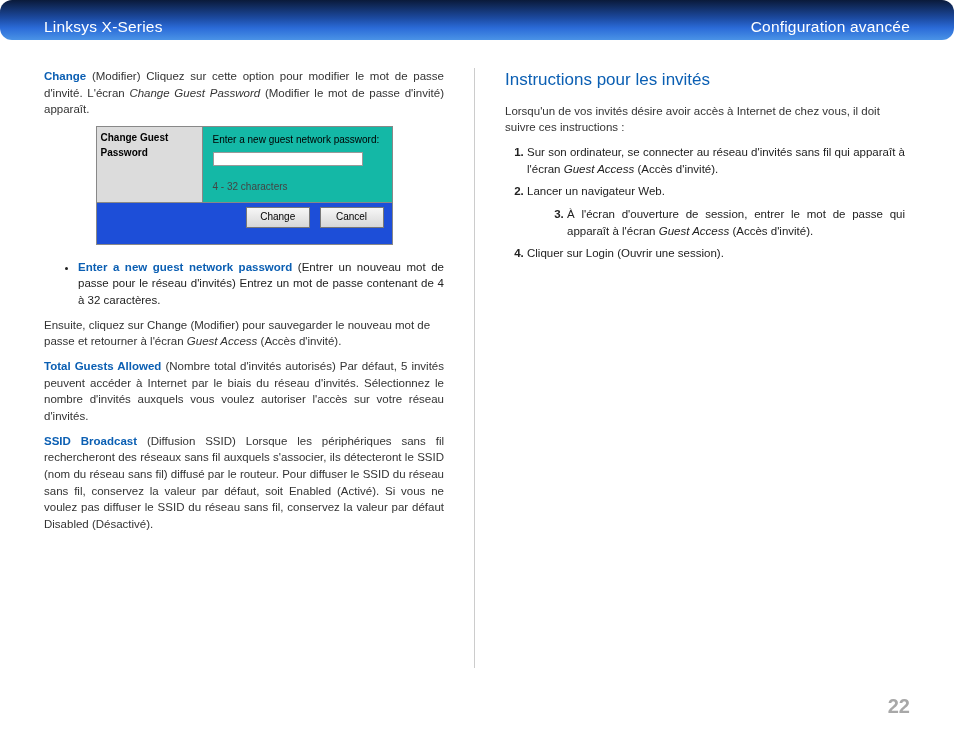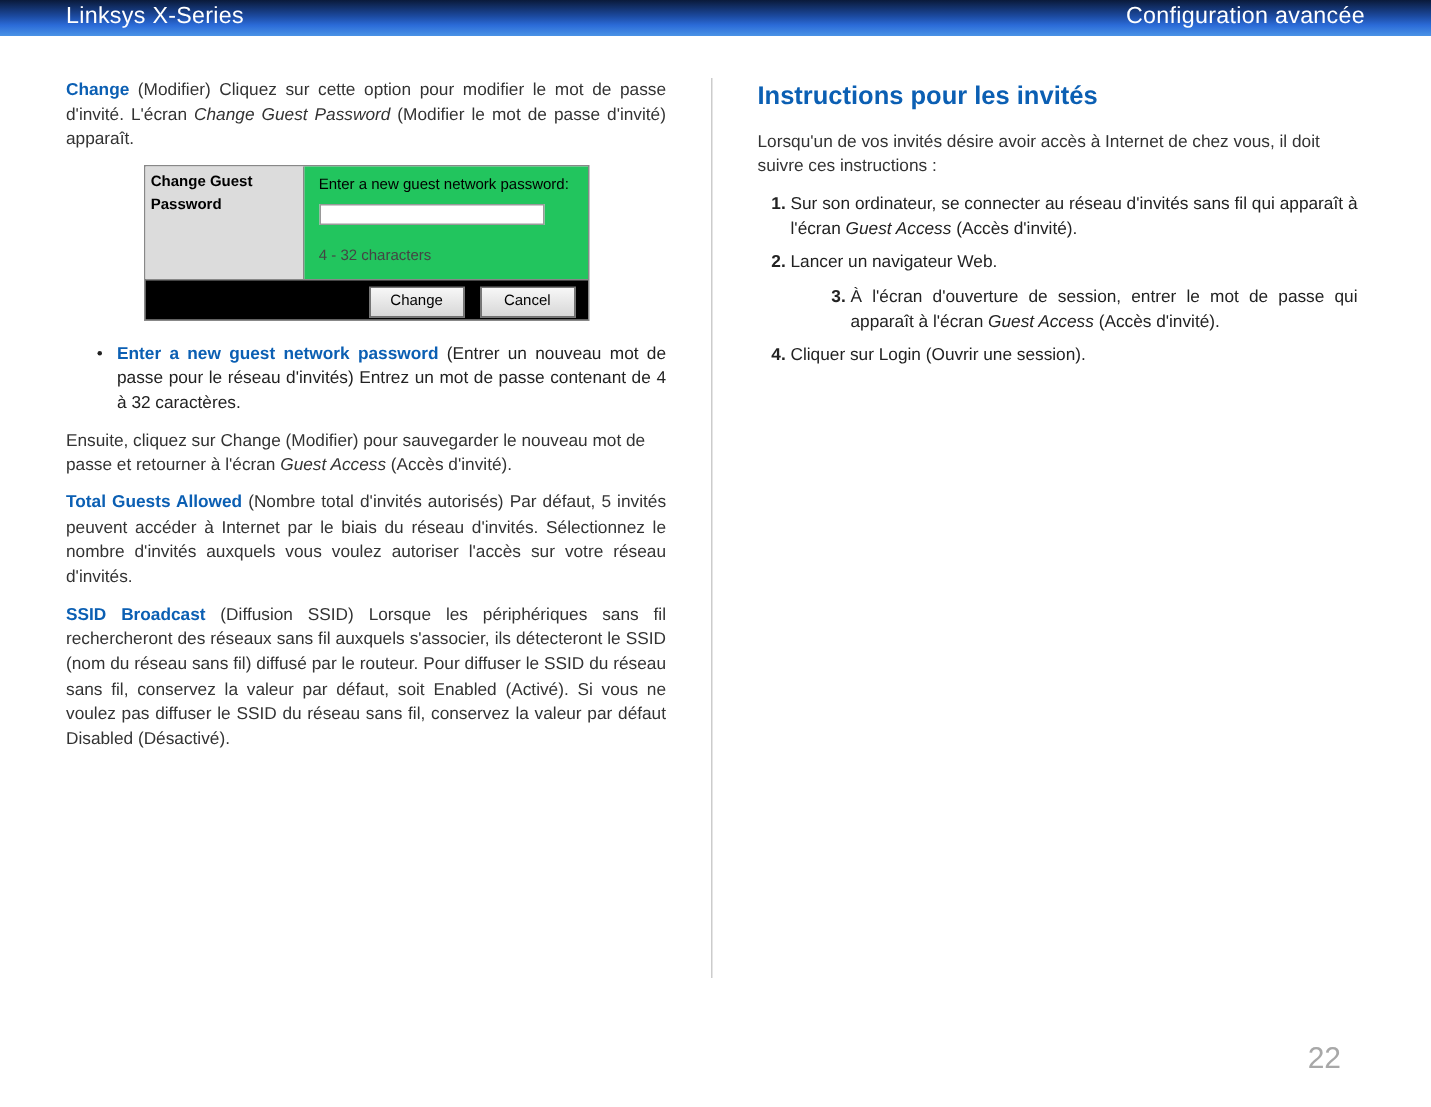--- a/index.html
+++ b/index.html
@@ -12,31 +12,32 @@
     color: #222;
     -webkit-font-smoothing: antialiased;
   }
   .page {
     width: 954px;
     height: 738px;
     position: relative;
     box-sizing: border-box;
   }
   .header {
-    height: 24px;
+    height: 40px;
     background: linear-gradient(180deg, #0a1a3a 0%, #1c4aa0 45%, #2b6bd8 70%, #4a93e6 100%);
     color: #fff;
     display: flex;
     justify-content: space-between;
     align-items: flex-end;
     padding: 0 44px 4px 44px;
     font-size: 15.5px;
     font-weight: 300;
     letter-spacing: .2px;
     box-sizing: border-box;
+    border-radius: 12px;
   }
   .columns {
     display: flex;
     padding: 28px 44px 0 44px;
     height: 640px;
     box-sizing: border-box;
     position: relative;
   }
   .col {
     width: 400px;
@@ -57,37 +58,37 @@
   .italic { font-style: italic; }
   .sub-heading {
     font-style: italic;
     font-weight: 700;
     font-size: 13px;
     margin: 14px 0 6px 0;
     color: #222;
   }
   .rt-heading {
     color: #0b5fb3;
-    font-weight: 700;
+    font-weight: 400;
     font-size: 17px;
     margin: 0 0 10px 0;
   }
   ul.bullet { padding-left: 18px; margin: 4px 0 8px 0; }
   ul.bullet li { margin-bottom: 4px; margin-left: 16px; }
   ol.num { padding-left: 22px; margin: 4px 0; }
   ol.num li { margin-bottom: 6px; }
   ol.num li::marker { font-weight: 700; }
   .indent-block { margin: 2px 0 10px 28px; }
   .pagenum {
     position: absolute;
-    right: 60px;
+    right: 44px;
     bottom: 20px;
     color: #a8a8a8;
     font-size: 20px;
-    font-weight: 400;
+    font-weight: 700;
   }
 
   
   .dlg-box {
     margin: 6px auto 14px auto;
     width: 295px;
     border: 1px solid #888;
     font-family: Tahoma, Arial, sans-serif;
     font-size: 10px;
     color: #000;
@@ -96,37 +97,37 @@
   .dlg-label {
     width: 106px;
     background: #dcdcdc;
     border-right: 1px solid #888;
     padding: 4px 4px;
     font-weight: bold;
     box-sizing: border-box;
   }
   .dlg-body {
     flex: 1;
-    background: #22c55e;
+    background: #14b8a6;
     padding: 6px 10px 8px 10px;
     box-sizing: border-box;
   }
   .dlg-input {
     margin-top: 4px;
     width: 150px;
     height: 14px;
     border: 1px solid #999;
     background: #fff;
     box-sizing: border-box;
   }
   .dlg-hint { margin-top: 14px; color: #444; }
   .dlg-btns {
     border-top: 1px solid #888;
-    background: #000000;
-    padding: 4px 8px 1px 0;
+    background: #1d4ed8;
+    padding: 4px 8px 16px 0;
     text-align: right;
   }
   .dlg-btn {
     display: inline-block;
     width: 62px;
     text-align: center;
     padding: 2px 0;
     border: 1px solid #777;
     background: linear-gradient(#f7f7f7, #d7d7d7);
     margin-left: 7px;

